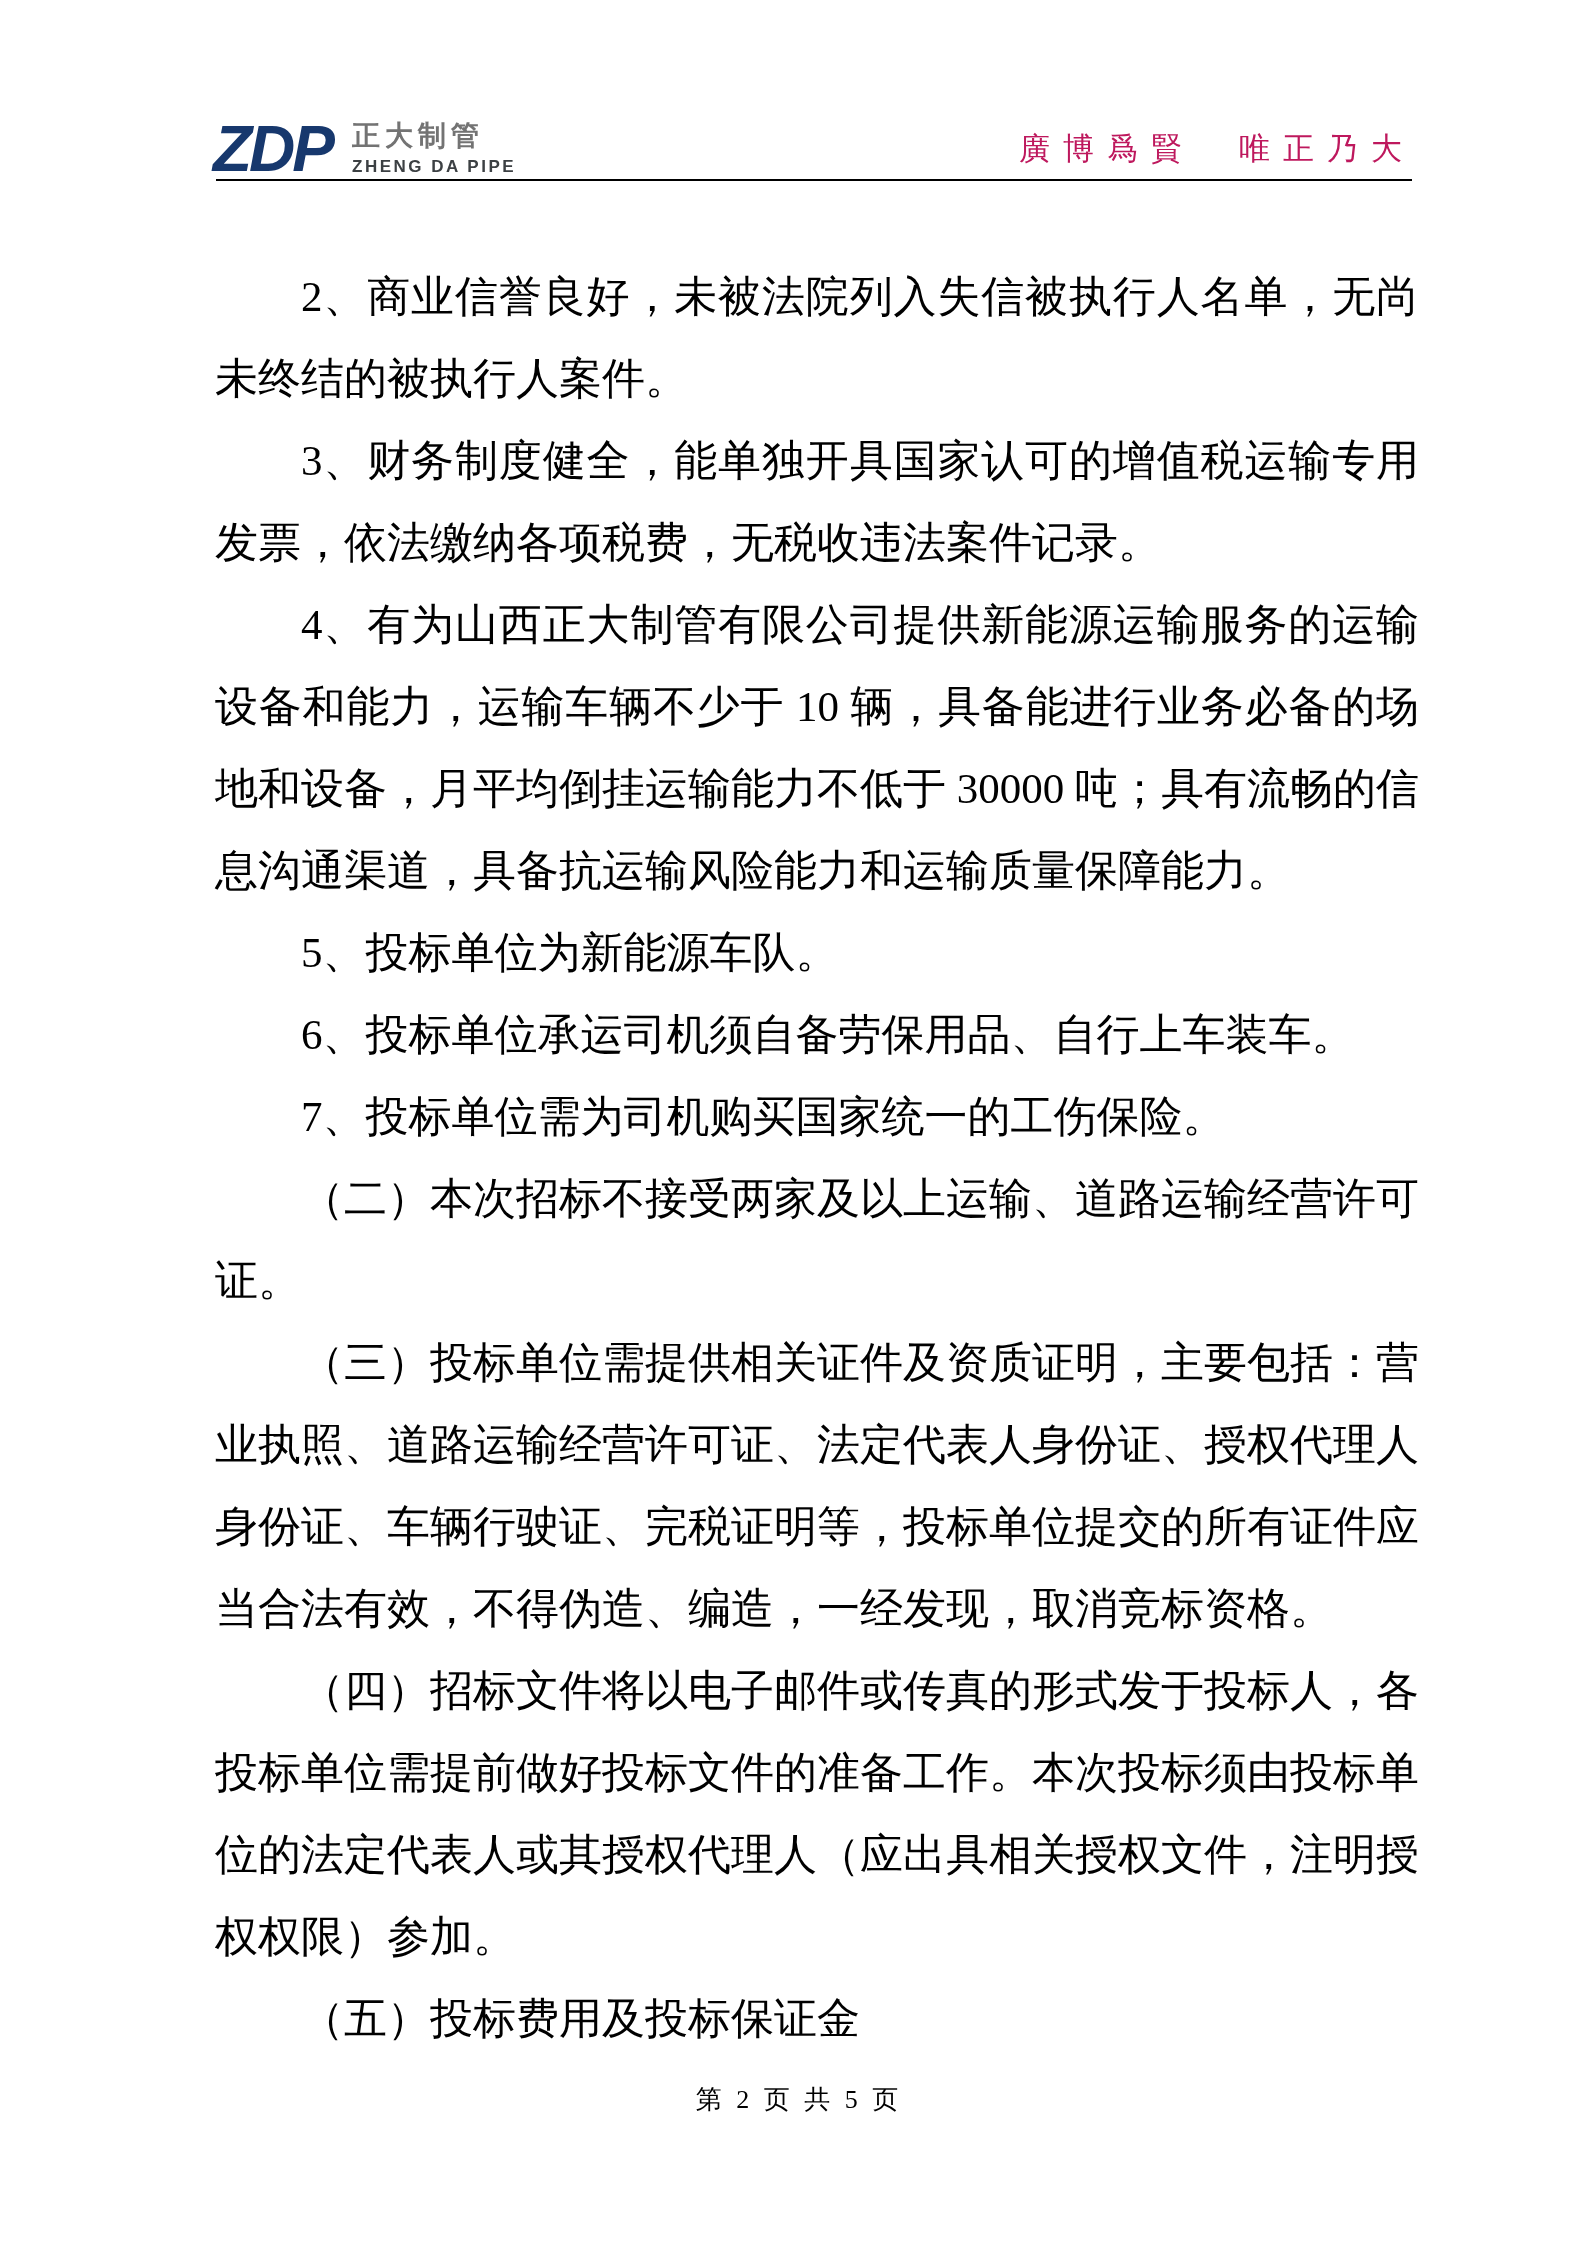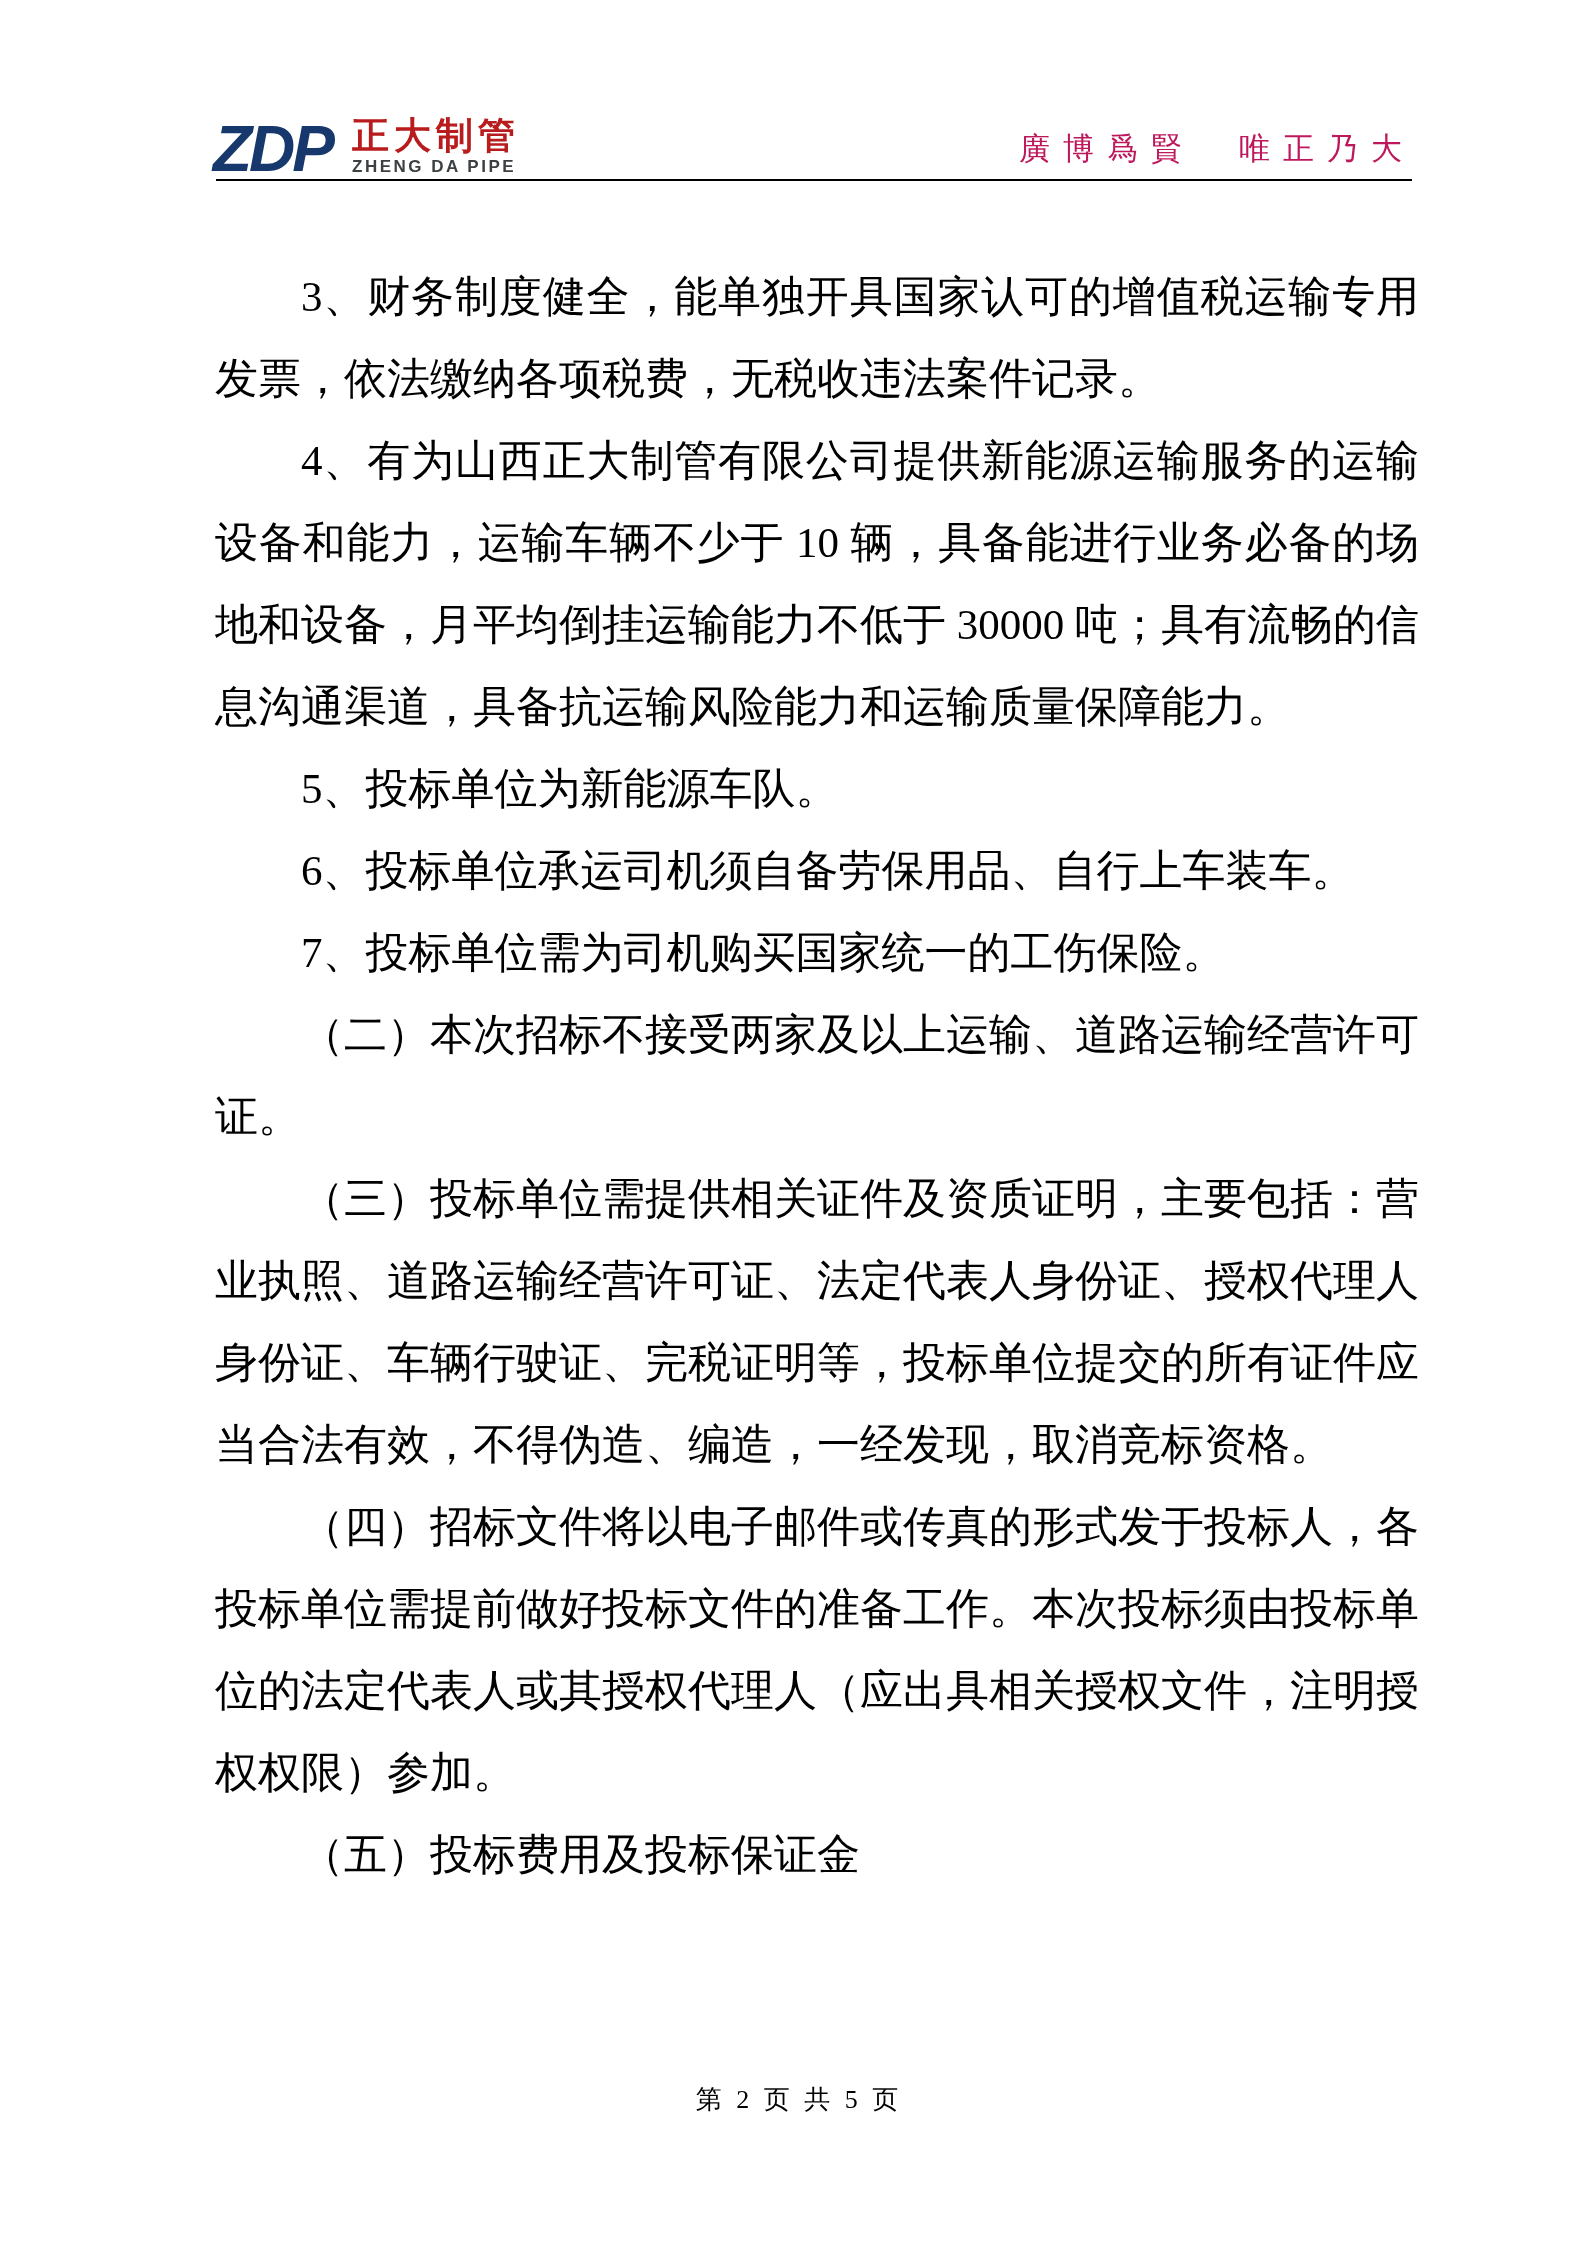--- a/index.html
+++ b/index.html
@@ -41,24 +41,24 @@
     color: #17386d;
   }
   .logo-names {
     display: flex;
     flex-direction: column;
     align-items: flex-start;
   }
   .logo-cn {
     font-family: "Liberation Sans", sans-serif;
     font-weight: bold;
-    font-size: 37px;
+    font-size: 28px;
     line-height: 40px;
     letter-spacing: 5px;
-    color: #b91c1c;
+    color: #737373;
   }
   .logo-en {
     font-family: "Liberation Sans", sans-serif;
     font-weight: bold;
     font-size: 17px;
     line-height: 17px;
     letter-spacing: 2.5px;
     color: #3c4043;
     margin-top: 2px;
   }
@@ -121,20 +121,21 @@
       <span class="logo-names">
         <span class="logo-cn">正大制管</span>
         <span class="logo-en">ZHENG DA PIPE</span>
       </span>
     </div>
     <div class="motto">廣博爲賢　唯正乃大</div>
     <div class="header-rule"></div>
   </div>
 
   <div class="doc-body">
+    <p>2、商业信誉良好，未被法院列入失信被执行人名单，无尚未终结的被执行人案件。</p>
     <p>3、财务制度健全，能单独开具国家认可的增值税运输专用发票，依法缴纳各项税费，无税收违法案件记录。</p>
     <p>4、有为山西正大制管有限公司提供新能源运输服务的运输设备和能力，运输车辆不少于 10 辆，具备能进行业务必备的场地和设备，月平均倒挂运输能力不低于 30000 吨；具有流畅的信息沟通渠道，具备抗运输风险能力和运输质量保障能力。</p>
     <p>5、投标单位为新能源车队。</p>
     <p>6、投标单位承运司机须自备劳保用品、自行上车装车。</p>
     <p>7、投标单位需为司机购买国家统一的工伤保险。</p>
     <p>（二）本次招标不接受两家及以上运输、道路运输经营许可证。</p>
     <p>（三）投标单位需提供相关证件及资质证明，主要包括：营业执照、道路运输经营许可证、法定代表人身份证、授权代理人身份证、车辆行驶证、完税证明等，投标单位提交的所有证件应当合法有效，不得伪造、编造，一经发现，取消竞标资格。</p>
     <p>（四）招标文件将以电子邮件或传真的形式发于投标人，各投标单位需提前做好投标文件的准备工作。本次投标须由投标单位的法定代表人或其授权代理人（应出具相关授权文件，注明授权权限）参加。</p>
     <p>（五）投标费用及投标保证金</p>
   </div>

